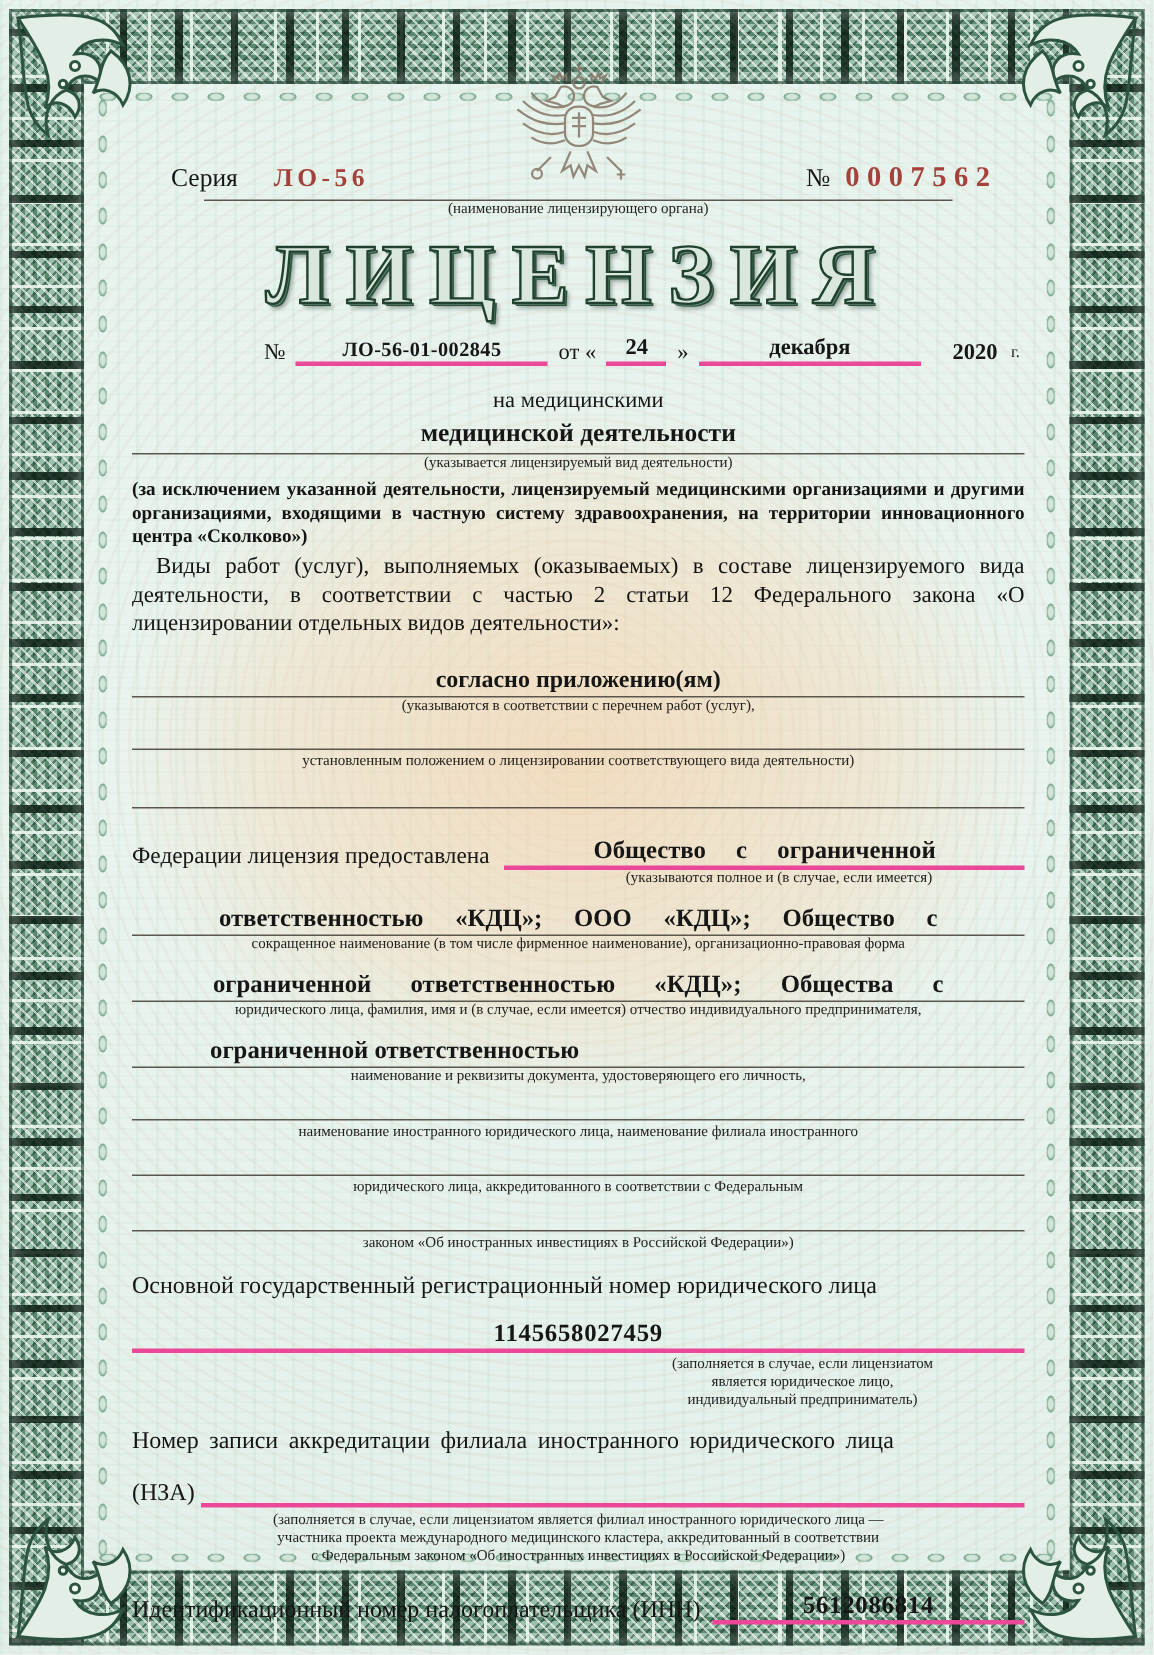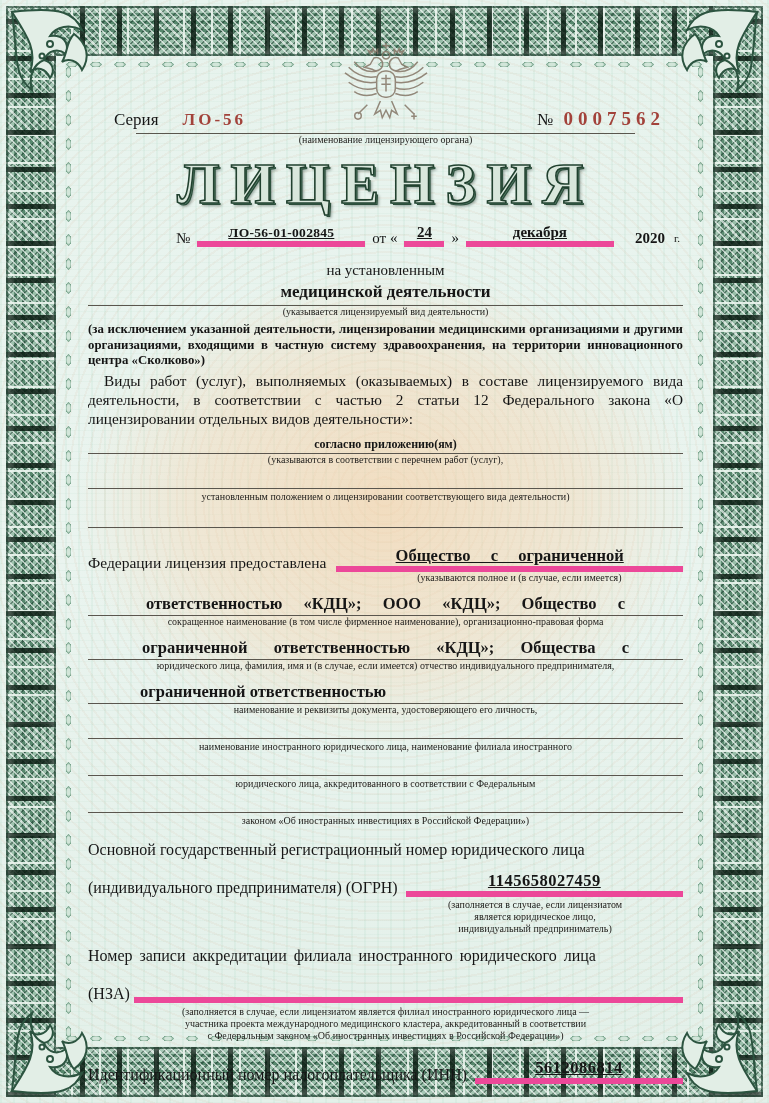--- a/index.html
+++ b/index.html
@@ -55,21 +55,21 @@
   .chain.h.t{top:58px;} .chain.h.b{bottom:58px;}
   .corner{position:absolute;width:104px;height:104px;z-index:4;}
   .corner.tl{top:4px;left:4px;}
   .corner.tr{top:4px;right:4px;transform:scaleX(-1);}
   .corner.bl{bottom:4px;left:4px;transform:scaleY(-1);}
   .corner.br{bottom:4px;right:4px;transform:scale(-1,-1);}
   
   .content{position:absolute;z-index:5;left:88px;right:86px;top:58px;bottom:60px;}
   .emblem{position:absolute;top:-28px;left:50%;transform:translateX(-50%);opacity:.92;}
   .row{display:flex;align-items:flex-end;}
-  .uline{border-bottom:6px solid #ec4899;text-decoration:underline;}
+  .uline{border-bottom:3px solid #ec4899;}
   .fill{flex:1;}
   .center{text-align:center;}
   .cap{font-size:10px;color:#23221f;line-height:12px;}
   .red{color:#a2423a;}
   .serial-row{margin-top:50px;display:flex;justify-content:space-between;align-items:baseline;padding:0 18px 0 26px;font-size:17px;}
   .serial-val{font-weight:bold;letter-spacing:3px;margin-left:24px;}
   .form-no{font-weight:bold;letter-spacing:5px;font-size:19px;margin-left:10px;}
   .ministry{margin-top:6px;text-align:center;font-weight:bold;font-size:19px;line-height:24px;letter-spacing:1.5px;word-spacing:12px;color:#191919;}
   .ministry-line{width:84%;margin:3px auto 0;border-bottom:1px solid #5a564e;}
   .title{margin-top:6px;text-align:center;font-weight:bold;font-size:57px;line-height:64px;letter-spacing:11px;
@@ -79,21 +79,21 @@
   .lic-no{width:168px;text-align:center;font-weight:bold;font-size:13.5px;letter-spacing:.3px;}
   .lic-day{width:40px;text-align:center;font-weight:bold;font-size:15px;}
   .lic-month{width:148px;text-align:center;font-weight:bold;font-size:15px;}
   .lic-year{font-weight:bold;font-size:15px;margin-left:14px;}
   .lic-g{font-size:11px;margin-left:2px;padding-bottom:3px;}
   .intro{margin-top:15px;text-align:center;font-size:15px;}
   .activity-name{margin-top:3px;text-align:center;font-weight:bold;font-size:17px;}
   .full-line{border-bottom:1px solid #5a564e;margin-top:3px;}
   .note{margin-top:4px;font-weight:600;font-size:12.8px;line-height:15.5px;text-align:justify;color:#141414;}
   .works{margin-top:2px;font-size:15.3px;line-height:19px;text-align:justify;text-indent:16px;font-weight:400;color:#141414;}
-  .works-val{margin-top:9px;text-align:center;font-weight:bold;font-size:12px;border-bottom:1px solid #5a564e;padding-bottom:1px;}
+  .works-val{margin-top:20px;text-align:center;font-weight:bold;font-size:16px;border-bottom:1px solid #5a564e;padding-bottom:1px;}
   .blank{border-bottom:1px solid #5a564e;height:22px;}
   .grantee-row{margin-top:18px;font-size:15.5px;gap:10px;}
   .g-val{text-align:center;font-weight:bold;font-size:16.5px;}
   .spread1{word-spacing:16px;}
   .spread2{word-spacing:17px;}
   .spread3{word-spacing:22px;}
   .g-line{border-bottom:1px solid #5a564e;padding-bottom:1px;margin-top:10px;}
   .g-left{text-align:left;padding-left:52px;}
   .cap-right{margin-left:45%;width:55%;text-align:center;}
   .num{font-weight:bold;font-size:16.5px;letter-spacing:.5px;}
@@ -192,25 +192,25 @@
     <span>№</span>
     <span class="uline lic-no">ЛО-56-01-002845</span>
     <span>от «</span>
     <span class="uline lic-day">24</span>
     <span>»</span>
     <span class="uline lic-month">декабря</span>
     <span class="lic-year">2020</span>
     <span class="lic-g">г.</span>
   </div>
 
-  <div class="intro">на установленным</div>
+  <div class="intro">на медицинскими</div>
   <div class="activity-name">медицинской деятельности</div>
   <div class="full-line"></div>
   <div class="cap center">(указывается лицензируемый вид деятельности)</div>
-  <div class="note">(за исключением указанной деятельности, лицензировании медицинскими организациями и другими организациями, входящими в частную систему здравоохранения, на территории инновационного центра «Сколково»)</div>
+  <div class="note">(за исключением указанной деятельности, лицензируемый медицинскими организациями и другими организациями, входящими в частную систему здравоохранения, на территории инновационного центра «Сколково»)</div>
 
   <div class="works">Виды работ (услуг), выполняемых (оказываемых) в составе лицензируемого вида деятельности, в соответствии с частью 2 статьи 12 Федерального закона «О лицензировании отдельных видов деятельности»:</div>
   <div class="works-val">согласно приложению(ям)</div>
   <div class="cap center">(указываются в соответствии с перечнем работ (услуг),</div>
   <div class="blank"></div>
   <div class="cap center" style="margin-top:2px">установленным положением о лицензировании соответствующего вида деятельности)</div>
   <div class="blank" style="height:24px"></div>
 
   <div class="row grantee-row">
     <span>Федерации лицензия предоставлена</span>
@@ -225,21 +225,20 @@
   <div class="cap center">наименование и реквизиты документа, удостоверяющего его личность,</div>
   <div class="blank"></div>
   <div class="cap center" style="margin-top:2px">наименование иностранного юридического лица, наименование филиала иностранного</div>
   <div class="blank"></div>
   <div class="cap center" style="margin-top:2px">юридического лица, аккредитованного в соответствии с Федеральным</div>
   <div class="blank"></div>
   <div class="cap center" style="margin-top:2px">законом «Об иностранных инвестициях в Российской Федерации»)</div>
 
   <div class="ogrn-head">Основной государственный регистрационный номер юридического лица</div>
   <div class="row ogrn-row">
-    <span>(индивидуального предпринимателя) (ОГРН)</span>
     <span class="uline fill center num">1145658027459</span>
   </div>
   <div class="ogrn-cap">
     <div class="cap">(заполняется в случае, если лицензиатом</div>
     <div class="cap">является юридическое лицо,</div>
     <div class="cap">индивидуальный предприниматель)</div>
   </div>
 
   <div class="nza-head">Номер записи аккредитации филиала иностранного юридического лица</div>
   <div class="row nza-row">

